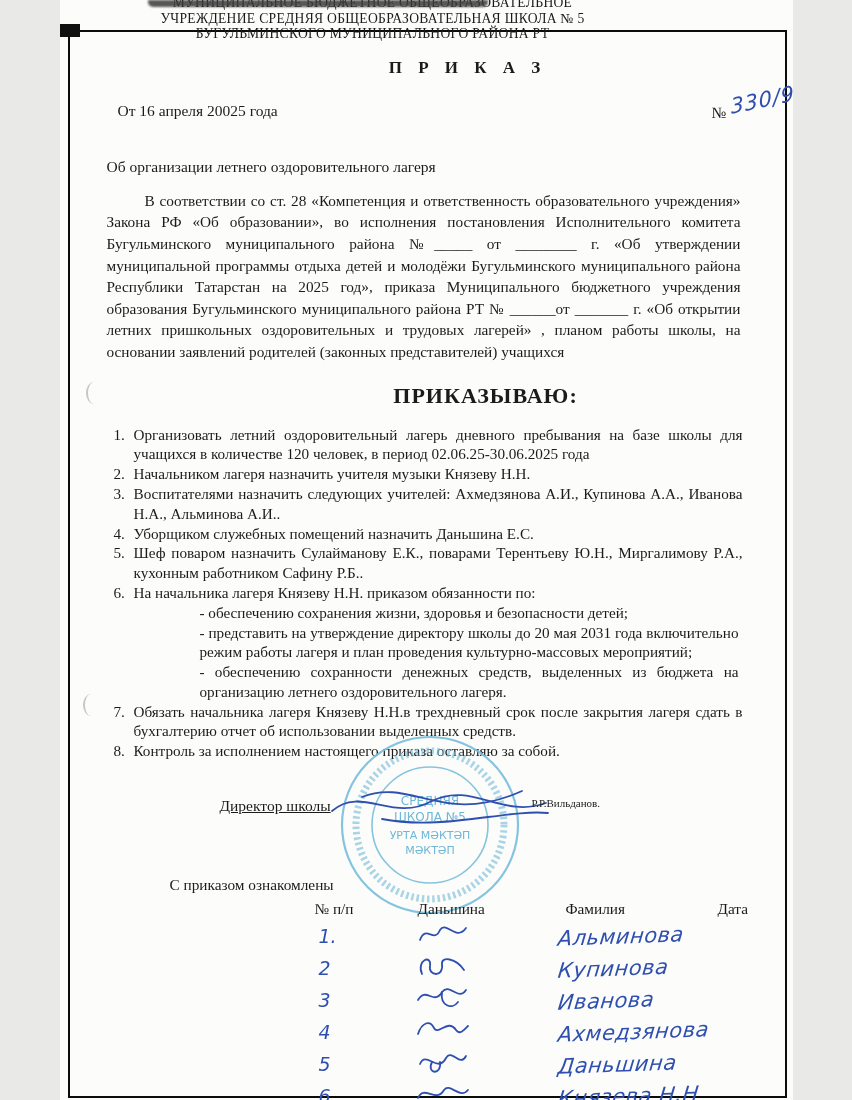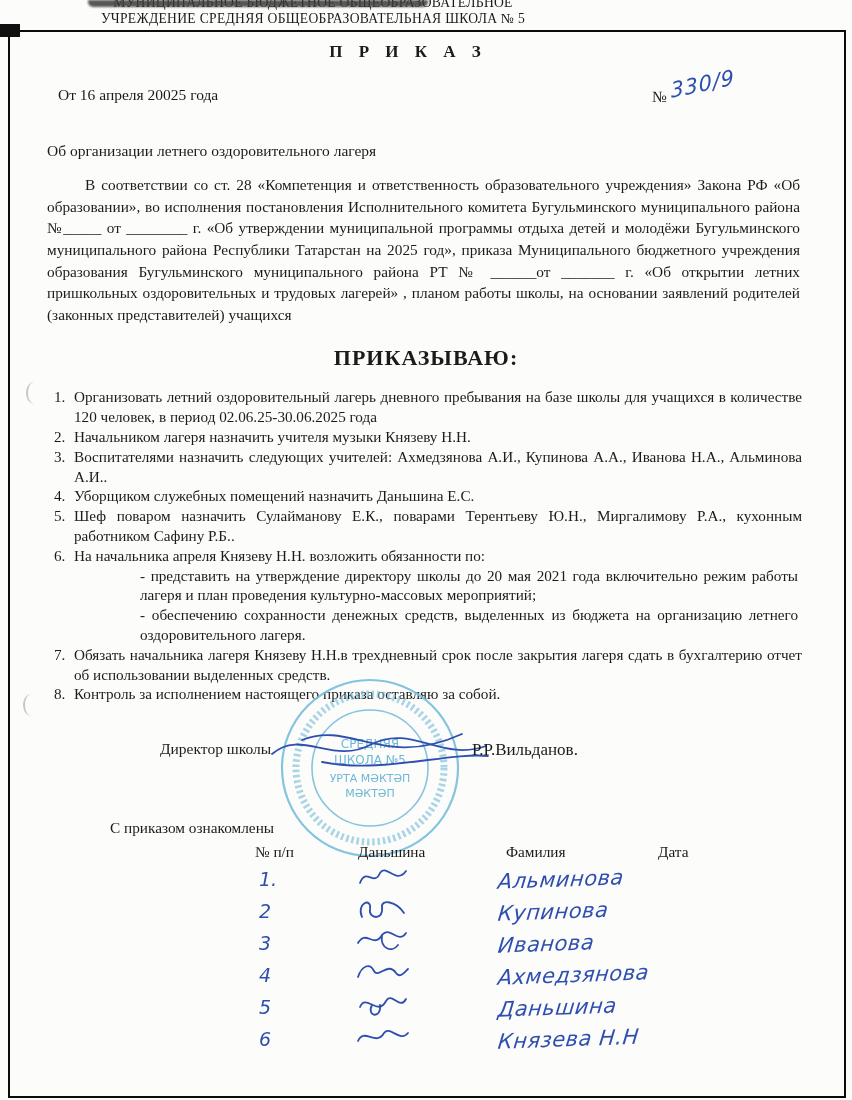--- a/index.html
+++ b/index.html
@@ -1,18 +1,18 @@
 <!DOCTYPE html>
 <html><head>
 <meta charset="utf-8">
 <style>
   * { margin:0; padding:0; box-sizing:border-box; }
   html,body { background:#e9e9e7; }
   .page {
-    position:relative; width:852px; height:1100px; margin:0 auto;
+    position:relative; width:733px; height:1100px; margin:0 auto;
     background:#fcfcfa; overflow:hidden;
     font-family:"Liberation Serif", serif; color:#1b1b1b;
   }
   .frame { position:absolute; left:8px; top:30px; right:6px; bottom:2px;
            border:2px solid #0b0b0b; pointer-events:none; z-index:0; }
   .smudge-top { position:absolute; left:88px; top:0; width:340px; height:7px;
                 background:#3b3b3b; opacity:.85; border-radius:0 0 5px 5px; filter:blur(1px); z-index:3; }
   .blob-tl { position:absolute; left:0; top:24px; width:20px; height:13px; background:#101010; z-index:3; }
   .curl { position:absolute; width:16px; height:22px; border-left:2px solid #9a9a9a;
           border-radius:50% 0 0 50%; opacity:.55; z-index:3; }
@@ -36,23 +36,23 @@
 
   .items { margin:16px 50px 0 54px; font-size:15.2px; line-height:19.8px; }
   .item { display:flex; }
   .item .no { width:20px; flex:none; }
   .item .txt { flex:1; text-align:justify; }
   .subitems { margin-left:86px; margin-right:4px; }
   .subitem { text-align:justify; }
 
   .director-row { position:relative; margin-top:16px; height:64px; z-index:2; }
   .stamp { position:absolute; left:278px; top:-44px; width:184px; height:184px; z-index:1; opacity:.9; }
-  .dir-label { position:absolute; left:160px; top:20px; font-size:15.5px; z-index:3; }
+  .dir-label { position:absolute; left:160px; top:20px; font-size:15.5px; z-index:3;text-decoration:underline; }
   .dir-sig  { position:absolute; left:262px; top:0; z-index:3; }
-  .dir-name { position:absolute; left:472px; top:20px; font-size:17px; z-index:3; }
+  .dir-name { position:absolute; left:472px; top:20px; font-size:11px; z-index:3; }
 
   .ack-intro { position:relative; z-index:2; margin:34px 0 4px 110px;
                font-size:15.3px; line-height:19px; }
   .ack-table { position:relative; z-index:2; margin:6px 0 0 245px; font-size:15.3px; }
   .ack-head, .ack-row { display:grid; grid-template-columns:105px 148px 152px 80px; }
   .ack-head > div { padding-left:8px; height:20px; }
   .ack-head > div:first-child { padding-left:10px; }
   .ack-row { height:32px; align-items:center; }
   .ack-num { padding-left:14px; font-size:19px; }
   .ack-sig { padding-left:2px; }
@@ -67,20 +67,21 @@
 <div class="page">
   <div class="frame"></div>
   <div class="smudge-top"></div>
   <div class="blob-tl"></div>
   <div class="curl" style="left:26px; top:382px;"></div>
   <div class="curl" style="left:23px; top:694px;"></div>
 
   <div class="header">
     <div>МУНИЦИПАЛЬНОЕ БЮДЖЕТНОЕ ОБЩЕОБРАЗОВАТЕЛЬНОЕ</div>
     <div>УЧРЕЖДЕНИЕ СРЕДНЯЯ  ОБЩЕОБРАЗОВАТЕЛЬНАЯ  ШКОЛА № 5</div>
+    <div>БУГУЛЬМИНСКОГО МУНИЦИПАЛЬНОГО РАЙОНА РТ</div>
   </div>
 
   <div class="doc-title">П Р И К А З</div>
 
   <div class="date-row">
     <span>От 16 апреля 20025 года</span>
     <span class="num-label">№</span>
     <span class="hand num-hand">330/9</span>
   </div>
 
@@ -106,24 +107,25 @@
     <div class="item">
       <span class="no">4.</span>
       <span class="txt">Уборщиком служебных помещений назначить Даньшина Е.С.</span>
     </div>
     <div class="item">
       <span class="no">5.</span>
       <span class="txt">Шеф поваром  назначить  Сулайманову Е.К., поварами Терентьеву Ю.Н., Миргалимову Р.А., кухонным работником Сафину Р.Б..</span>
     </div>
     <div class="item">
       <span class="no">6.</span>
-      <span class="txt">На начальника апреля Князеву Н.Н. возложить обязанности по:</span>
+      <span class="txt">На начальника лагеря Князеву Н.Н. приказом обязанности по:</span>
     </div>
     <div class="subitems">
-      <div class="subitem">- представить на утверждение директору школы до 20 мая 2021 года включительно режим работы лагеря и план проведения культурно-массовых мероприятий;</div>
+      <div class="subitem">- обеспечению сохранения жизни, здоровья и безопасности детей;</div>
+      <div class="subitem">- представить на утверждение директору школы до 20 мая 2031 года включительно режим работы лагеря и план проведения культурно-массовых мероприятий;</div>
       <div class="subitem">- обеспечению сохранности денежных средств, выделенных из бюджета на организацию летнего оздоровительного лагеря.</div>
     </div>
     <div class="item">
       <span class="no">7.</span>
       <span class="txt">Обязать начальника лагеря Князеву Н.Н.в трехдневный срок после закрытия лагеря сдать в бухгалтерию отчет об использовании выделенных средств.</span>
     </div>
     <div class="item">
       <span class="no">8.</span>
       <span class="txt">Контроль за исполнением настоящего приказа оставляю за собой.</span>
     </div>

